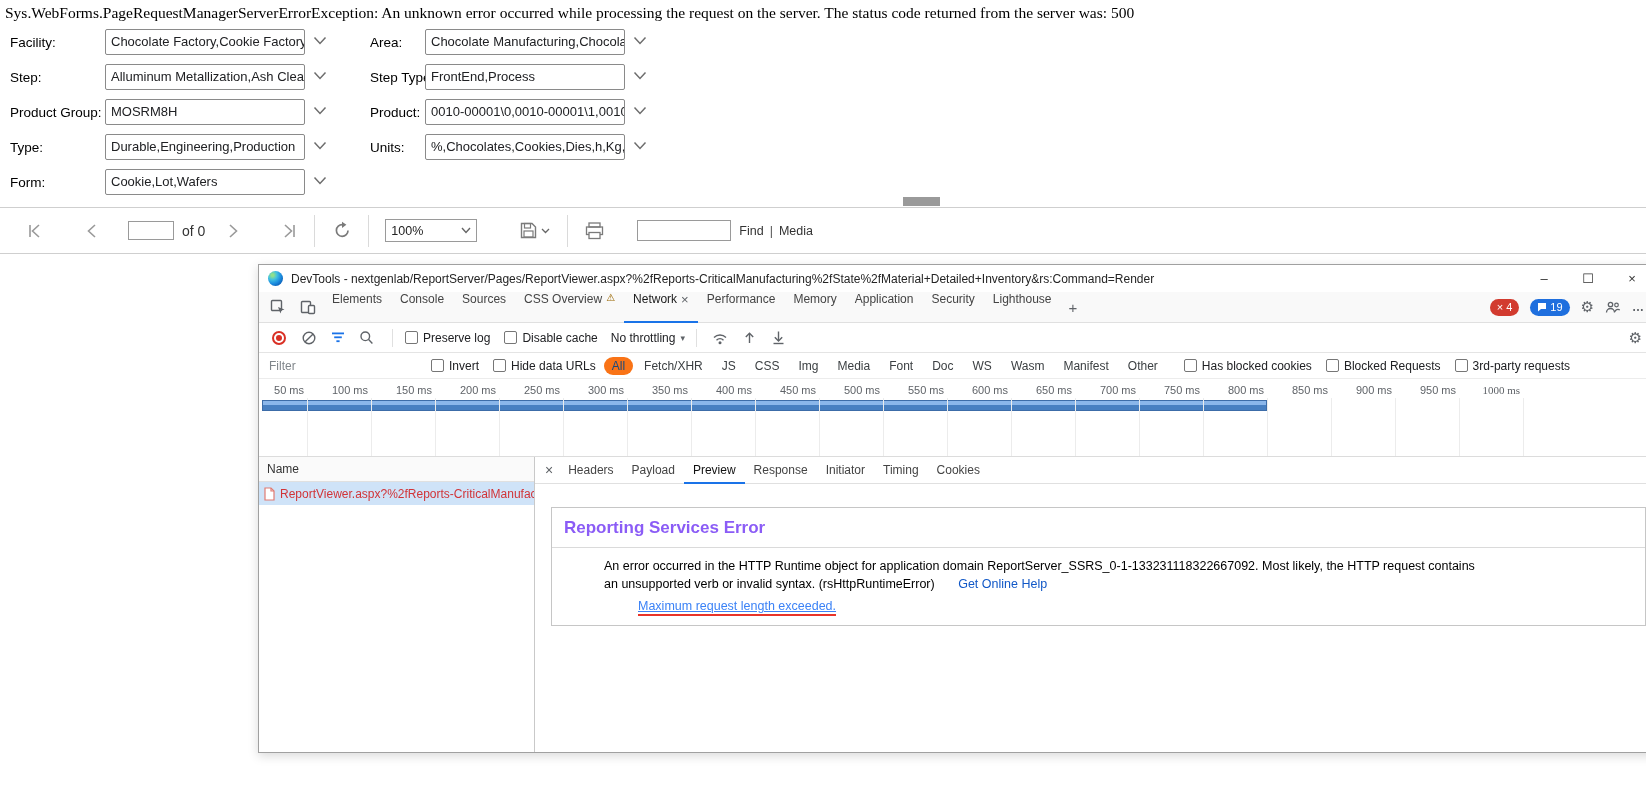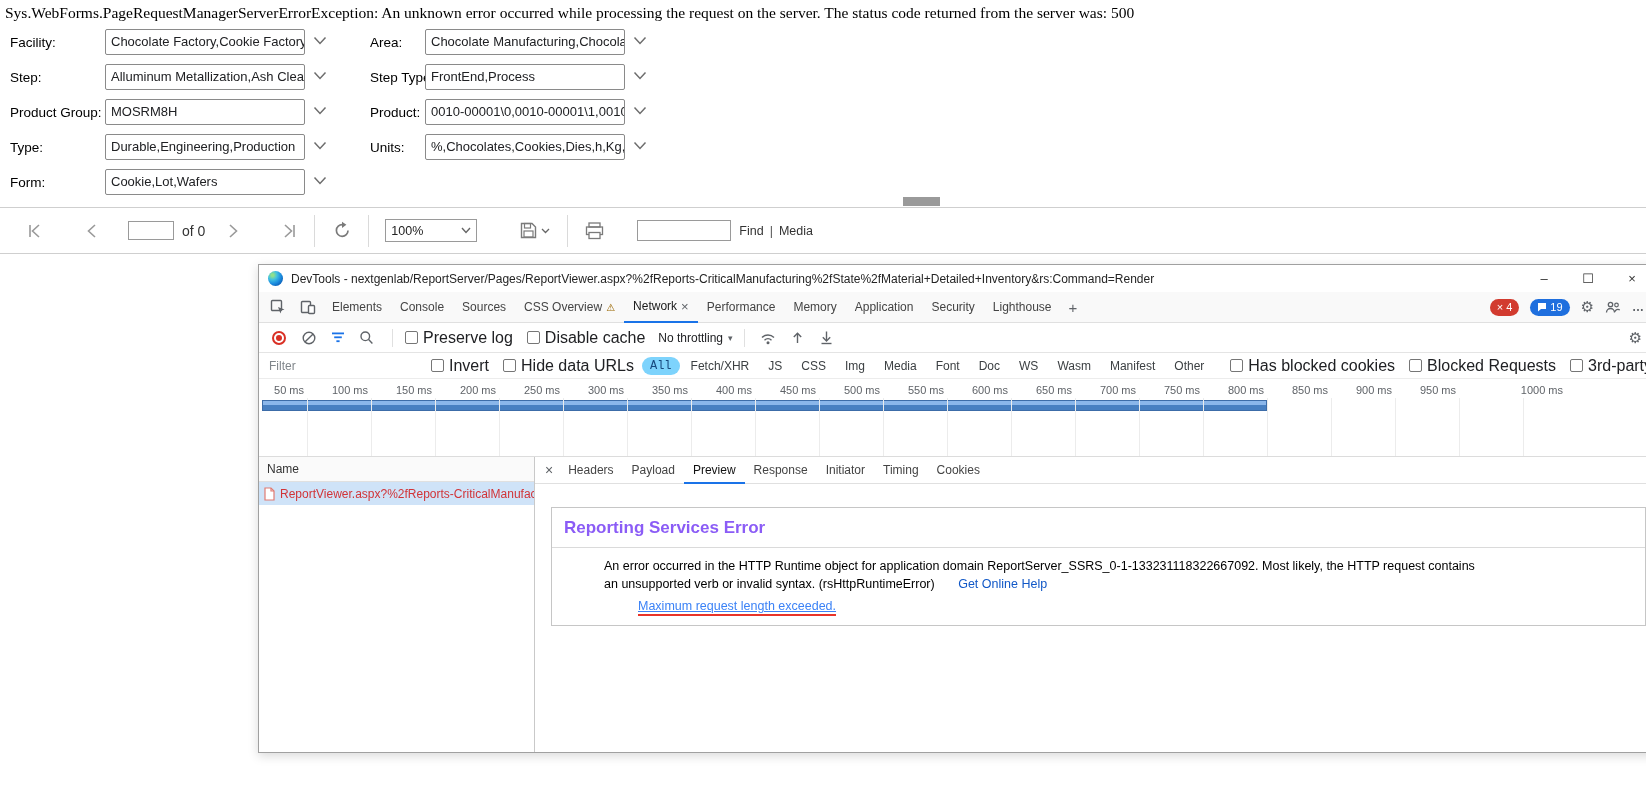--- a/index.html
+++ b/index.html
@@ -36,47 +36,47 @@
               font-size:12px; box-shadow:0 3px 10px rgba(0,0,0,.15); }
   .dt-titlebar { height:27px; display:flex; align-items:center; background:#fff; }
   .edge-logo { width:15px; height:15px; border-radius:50%; margin-left:9px; flex:none;
                background:radial-gradient(circle at 30% 28%, #8fe08c 8%, #41c1e0 30%, #1d8fe0 55%, #0b5fb8 80%); }
   .dt-title { margin-left:8px; font-size:12px; color:#242424; white-space:nowrap; overflow:hidden; flex:1; }
   .win-btns { display:flex; height:100%; flex:none; }
   .win-btn { width:44px; display:flex; align-items:center; justify-content:center; font-size:13px; color:#333; cursor:pointer; }
 
   .dt-tabbar { height:31px; display:flex; align-items:center; background:#f9f9f9; border-bottom:1px solid #e0e0e0; }
   .dt-icbtn { padding:0 7px; display:inline-flex; align-items:center; cursor:pointer; }
-  .dt-tab { padding:0 9px; height:31px; display:flex; align-items:center; gap:4px; color:#444; cursor:pointer; white-space:nowrap; }
+  .dt-tab { padding:0 9px; height:31px; display:flex; align-items:flex-start; gap:4px; color:#444; cursor:pointer; white-space:nowrap; }
   .dt-tab.active { border-bottom:2px solid #1a73e8; color:#1a1a1a; }
   .tab-close { color:#5f6368; font-size:13px; }
   .warn { color:#9a6700; font-size:10px; }
   .plus { color:#5f6368; font-size:15px; padding:0 8px; cursor:pointer; }
   .dt-badges { margin-left:auto; display:flex; align-items:center; gap:11px; margin-right:10px; }
   .badge { display:inline-flex; align-items:center; gap:3px; height:17px; border-radius:9px; padding:0 7px; color:#fff; font-size:11px; cursor:pointer; }
   .badge-error { background:#d23b2f; }
   .badge-issues { background:#1f6fde; }
   .glyph-btn { color:#5f6368; cursor:pointer; display:inline-flex; align-items:center; }
 
   .dt-netbar { height:30px; display:flex; align-items:center; border-bottom:1px solid #e4e4e4; background:#fff; }
   .rec-outer { width:14px; height:14px; border:2px solid #d93025; border-radius:50%; display:flex; align-items:center; justify-content:center; margin-left:13px; cursor:pointer; }
   .rec-inner { width:6px; height:6px; background:#d93025; border-radius:50%; }
   .v-sep { width:1px; height:18px; background:#e0e0e0; margin-left:11px; }
   .cb { width:13px; height:13px; border:1px solid #767676; border-radius:2px; background:#fff; flex:none; cursor:pointer; }
-  .cb-label { margin-left:5px; font-size:16px; color:#202124; white-space:nowrap; }
+  .cb-label { margin-left:5px; font-size:12px; color:#202124; white-space:nowrap; }
   .cb-group { display:flex; align-items:center; }
   .throttle { display:flex; align-items:center; gap:5px; margin-left:13px; cursor:pointer; color:#202124; }
   .caret { font-size:9px; color:#5f6368; }
 
   .dt-filterrow { height:26px; display:flex; align-items:center; border-bottom:1px solid #ececec; background:#fff; font-size:12px; }
   .filter-input { margin-left:10px; width:150px; height:17px; border:none; outline:none; font-size:12px; color:#202124; }
   .filter-input::placeholder { color:#80868b; }
   .pills { display:flex; align-items:center; gap:3px; margin-left:8px; }
   .pill { padding:2px 8px; border-radius:10px; color:#3c4043; cursor:pointer; white-space:nowrap; }
-  .pill.sel { background:#7dd3fc; color:#17497e;font-family:Liberation Mono, monospace; }
+  .pill.sel { background:#f97316; color:#17497e; }
 
   .dt-timeline { position:absolute; left:0; top:114px; width:100%; height:78px; border-bottom:1px solid #dcdcdc; background:#fff; overflow:hidden; }
   .tl-label { position:absolute; top:5px; font-size:11px; color:#5f6368; transform:translateX(-100%); white-space:nowrap; }
   .tl-line { position:absolute; top:19px; bottom:0; width:1px; background:#ececec; }
   .tl-bar { position:absolute; left:3px; top:21px; height:11px; width:1005px; border:1px solid #3c6ca8;
             background:linear-gradient(#8ab6ea 0 45%, #477fc1 45% 100%); cursor:pointer; }
 
   .dt-body { position:absolute; left:0; top:192px; right:0; bottom:0; display:flex; }
   .dt-left { width:276px; border-right:1px solid #c9c9c9; display:flex; flex-direction:column; background:#fff; }
   .dt-namehdr { height:25px; line-height:25px; padding-left:8px; border-bottom:1px solid #e0e0e0; color:#333; background:#fafafa; }
@@ -460,21 +460,21 @@
       <span class="tl-label" style="left: 941px;">750 ms</span>
       <div class="tl-line" style="left: 944px;"></div>
       <span class="tl-label" style="left: 1005px;">800 ms</span>
       <div class="tl-line" style="left: 1008px;"></div>
       <span class="tl-label" style="left: 1069px;">850 ms</span>
       <div class="tl-line" style="left: 1072px;"></div>
       <span class="tl-label" style="left: 1133px;">900 ms</span>
       <div class="tl-line" style="left: 1136px;"></div>
       <span class="tl-label" style="left: 1197px;">950 ms</span>
       <div class="tl-line" style="left: 1200px;"></div>
-      <span class="tl-label" style="left: 1304px;">1000 ms</span>
+      <span class="tl-label" style="left: 1261px; font-family: Liberation Serif, serif;">1000 ms</span>
       <div class="tl-line" style="left: 1264px;"></div>
     </div>
 
   <div class="dt-body">
     <div class="dt-left">
       <div class="dt-namehdr">Name</div>
       <div class="dt-row">
         <svg width="11" height="14" viewBox="0 0 11 14" style="flex:none">
             <path d="M1 1 H7 L10 4 V13 H1 Z" fill="#fff" stroke="#e07b72" stroke-width="1.2"></path>
             <path d="M7 1 V4 H10" fill="none" stroke="#e07b72" stroke-width="1.2"></path>

